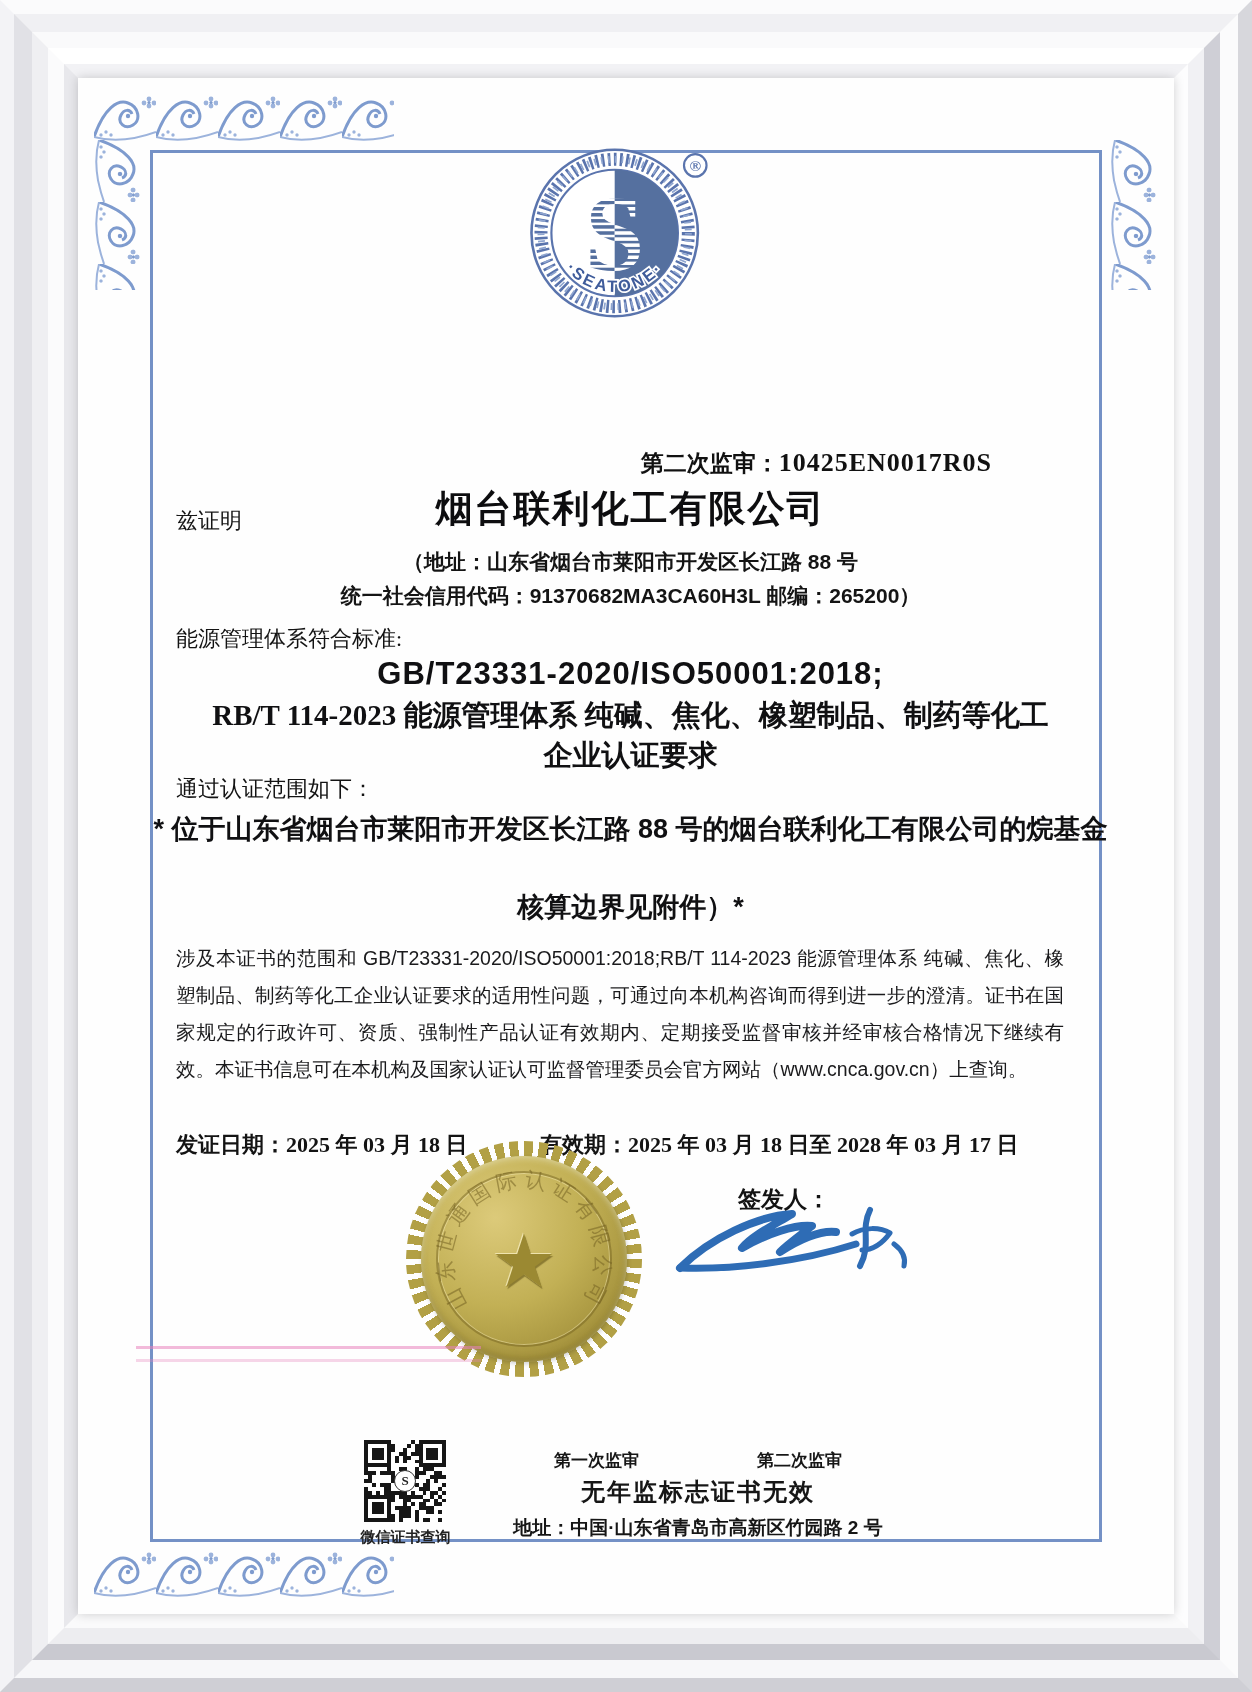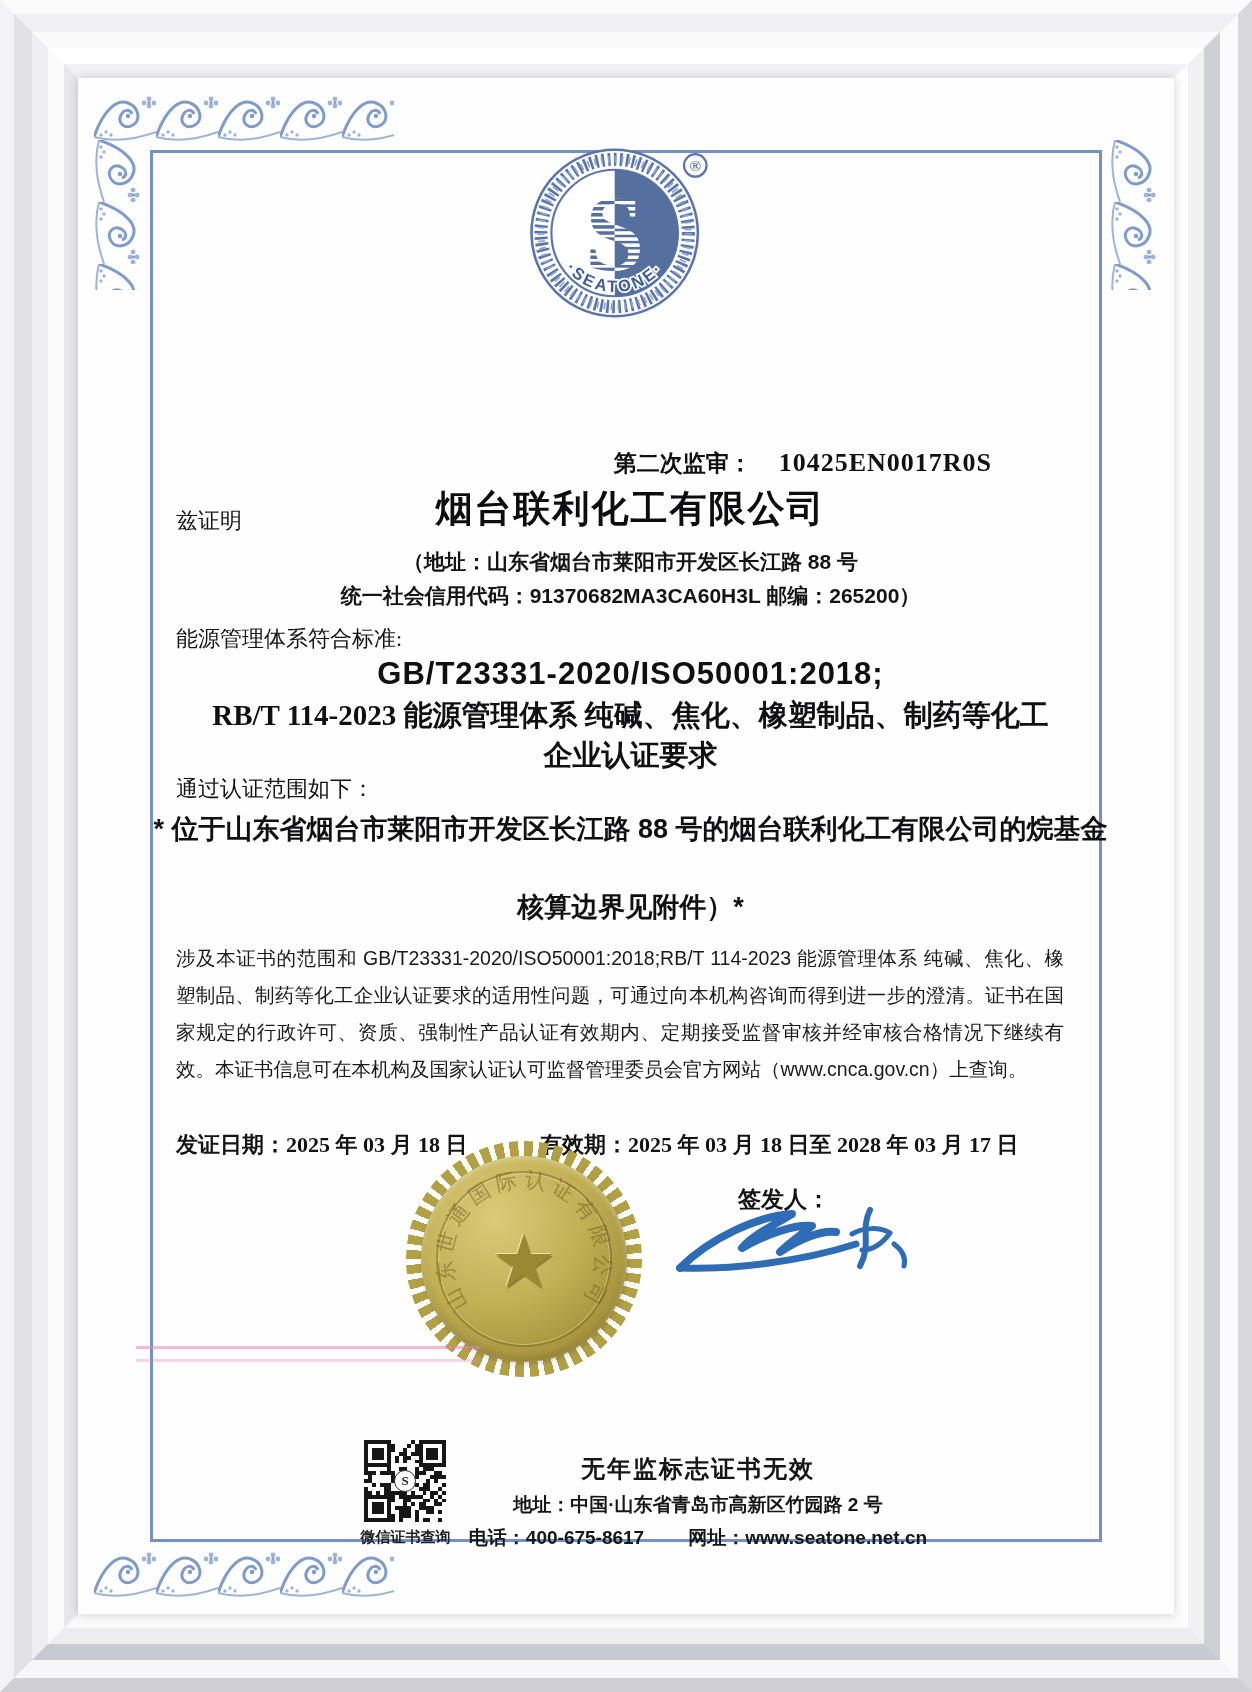--- a/index.html
+++ b/index.html
@@ -35,21 +35,21 @@
   .ctr{left:0;right:0;text-align:center;padding-left:9px;}
 
   
   .logo{left:450px;top:64px;width:182px;height:182px;}
 
   
   .title{top:253px;font-family:var(--serif);font-weight:700;font-size:45px;color:#111;
          letter-spacing:31px;padding-left:31px;white-space:nowrap;}
   .certno{top:370px;right:182px;left:0;text-align:right;font-family:var(--serif);
           font-weight:700;color:#111;font-size:23px;}
-  .certno .num{font-size:26px;letter-spacing:1px;margin-left:27px;}
+  .certno .num{font-size:26px;letter-spacing:1px;}
 
   .attest{left:98px;top:428px;font-family:var(--serif);font-size:22px;color:#151515;}
   .company{top:406px;font-family:var(--serif);font-weight:700;font-size:37px;color:#0d0d0f;letter-spacing:2px;}
   .addr{top:470px;font-family:var(--sans);font-weight:700;font-size:21px;color:#141414;}
   .credit{top:504px;font-family:var(--sans);font-weight:700;font-size:21px;color:#141414;}
 
   .stdlabel{left:98px;top:546px;font-family:var(--serif);font-size:22px;color:#131313;}
   .std1{top:578px;font-family:var(--sans);font-weight:700;font-size:31px;color:#101012;letter-spacing:1px;}
   .std2{top:618px;font-family:Liberation Serif, serif;font-weight:700;font-size:29px;color:#101012;}
   .std3{top:658px;font-family:var(--sans);font-weight:700;font-size:29px;color:#101012;}
@@ -692,22 +692,22 @@
         <div></div>
         <div class="on"></div>
         <div></div>
       </div>
     <div class="qr-s">
         <span>S</span>
       </div>
     <div class="abs qr-caption">微信证书查询</div>
 
     <div class="abs footer">
+      <div class="f-row f-audits">
+        <span>第一次监审</span>
+        <span>第二次监审</span>
+      </div>
       <div class="f-row f-note">无年监标志证书无效</div>
       <div class="f-row f-addr">地址：中国·山东省青岛市高新区竹园路 2 号</div>
-      <div class="f-row f-contact">
-        <span>电话：400-675-8617</span>
-        <span>网址：www.seatone.net.cn</span>
-      </div>
     </div>
 
   </div>
 </div>
 
 </body></html>

